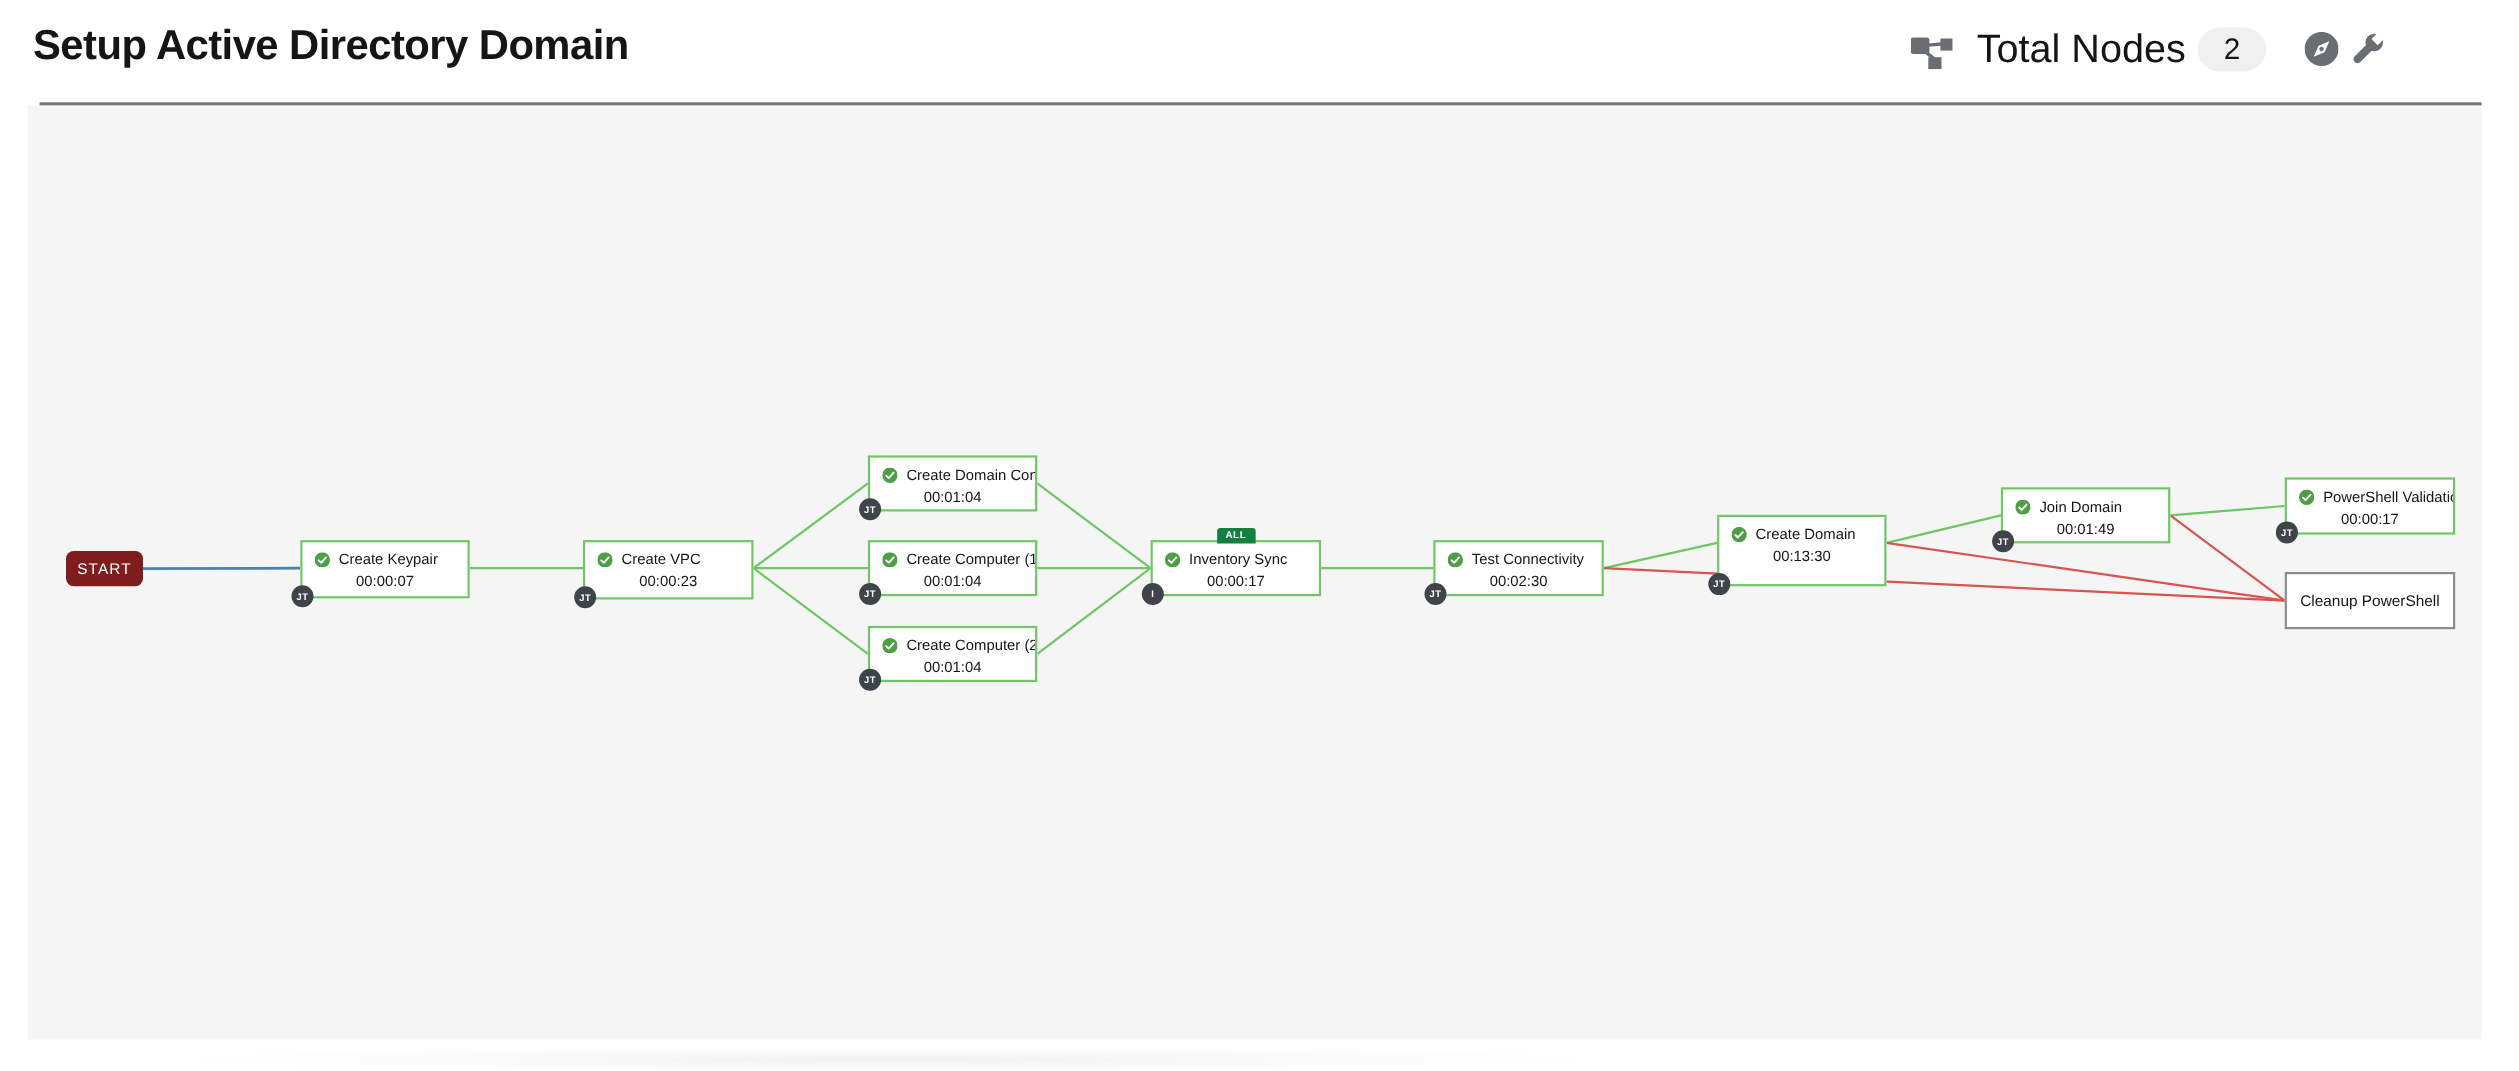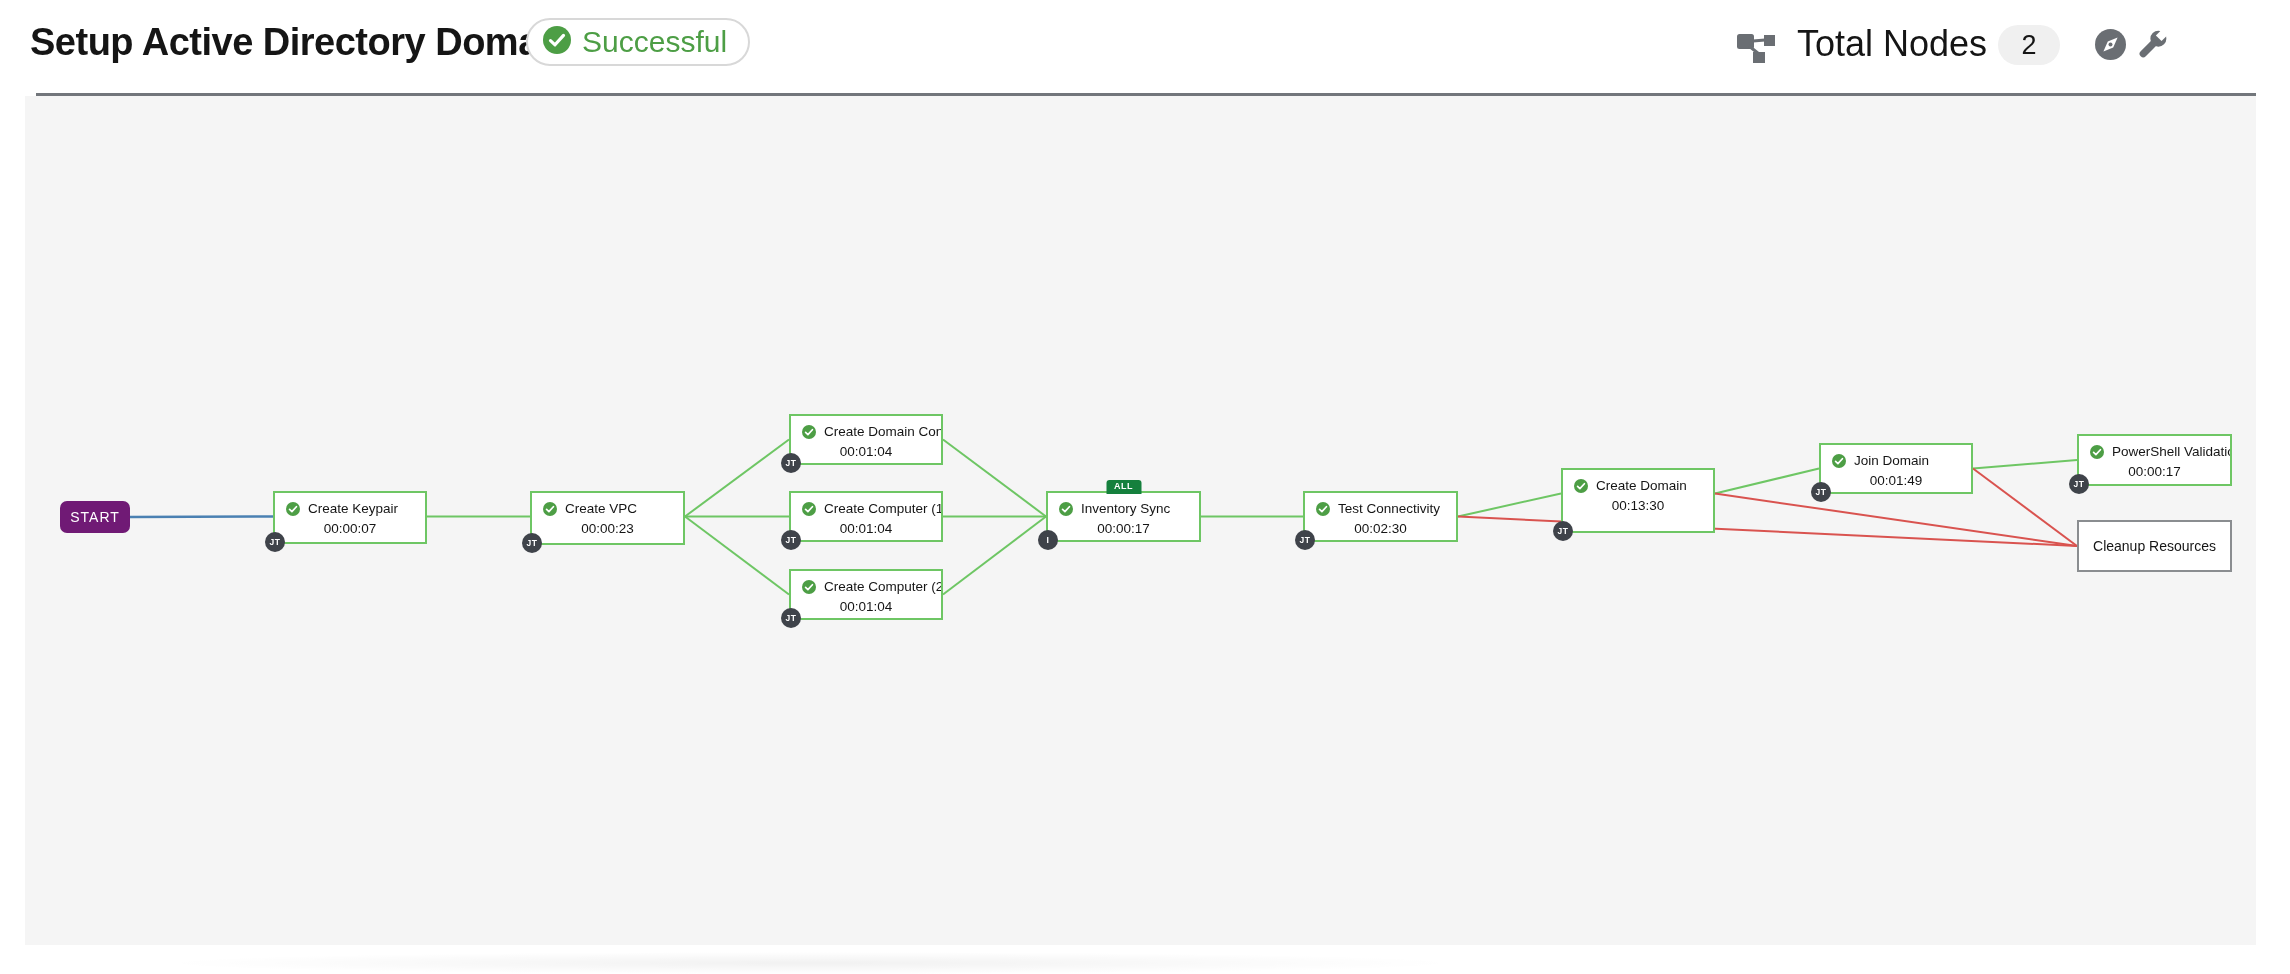--- a/index.html
+++ b/index.html
@@ -35,21 +35,21 @@
 
   .header-divider { position:absolute; left:36px; top:93px; width:2220px; height:3px; background:#72767b; }
 
   
   .workflow-canvas { position:absolute; left:25px; top:96px; width:2231px; height:849px; background:#f5f5f5; }
   .edges-svg  { position:absolute; left:0; top:0; }
   .nodes-layer { position:absolute; left:0; top:0; width:2290px; height:974px; pointer-events:none; }
   .nodes-layer > div { pointer-events:auto; }
 
   .start-node {
-    position:absolute; background:#701a75; border-radius:7px; color:#fff;
+    position:absolute; background:#7f1d1d; border-radius:7px; color:#fff;
     display:flex; align-items:center; justify-content:center;
     font-size:14px; letter-spacing:1px; cursor:pointer;
   }
 
   .node { position:absolute; background:#fff; box-sizing:border-box; cursor:pointer; }
   .node.success { border:2px solid #6ec664; }
   .node.pending { border:2px solid #8a8d90; }
   .node .row {
     display:flex; align-items:center; gap:8px; margin:8px 0 0 11px;
     font-size:13.5px; color:#151515; white-space:nowrap; overflow:hidden;
@@ -75,29 +75,20 @@
     position:absolute; left:170px; top:952px; width:1280px; height:22px;
     background:radial-gradient(ellipse at center, rgba(0,0,0,0.055), rgba(0,0,0,0) 72%);
   }
 </style>
 </head>
 <body>
 
 <div class="header">
   <div class="page-title">Setup Active Directory Domain</div>
 
-  <div class="status-pill">
-    <span>
-      <svg width="28" height="28" viewBox="0 0 28 28">
-        <circle cx="14" cy="14" r="14" fill="#4d9e45"></circle>
-        <path d="M7.5 14.6 L12 18.8 L20.5 9.4" stroke="#fff" stroke-width="3.2" fill="none" stroke-linecap="round" stroke-linejoin="round"></path>
-      </svg>
-    </span>
-    <span class="label">Successful</span>
-  </div>
 
   <span class="total-nodes-icon">
     <svg width="40" height="36" viewBox="0 0 40 36">
       <rect x="0" y="7" width="17" height="15" rx="2.5" fill="#6a6e73"></rect>
       <rect x="27" y="8" width="11" height="11" fill="#6a6e73"></rect>
       <rect x="16" y="25" width="12" height="11" fill="#6a6e73"></rect>
       <line x1="16" y1="14" x2="28" y2="13" stroke="#6a6e73" stroke-width="3"></line>
       <line x1="12" y1="19" x2="22" y2="27" stroke="#6a6e73" stroke-width="3"></line>
     </svg>
   </span>
@@ -251,17 +242,17 @@
         <svg width="14" height="14" viewBox="0 0 14 14">
           <circle cx="7" cy="7" r="7" fill="#4d9e45"></circle>
           <path d="M3.6 7.4 L5.9 9.6 L10.4 4.7" stroke="#fff" stroke-width="1.7" fill="none" stroke-linecap="round" stroke-linejoin="round"></path>
         </svg>
         <span>PowerShell Validation</span>
       </div>
       <div class="time">00:00:17</div>
       <div class="node-badge">JT</div>
     </div>
     <div class="node pending" style="left: 2077px; top: 520px; width: 155px; height: 52px;">
-      <div class="center-label">Cleanup Resources</div>
+      <div class="center-label">Cleanup PowerShell</div>
     </div>
   </div>
 
 <div class="bottom-shade"></div>
 
 </body></html>

